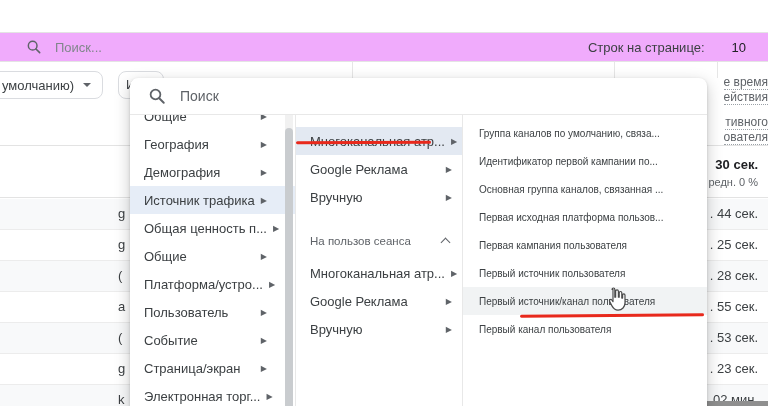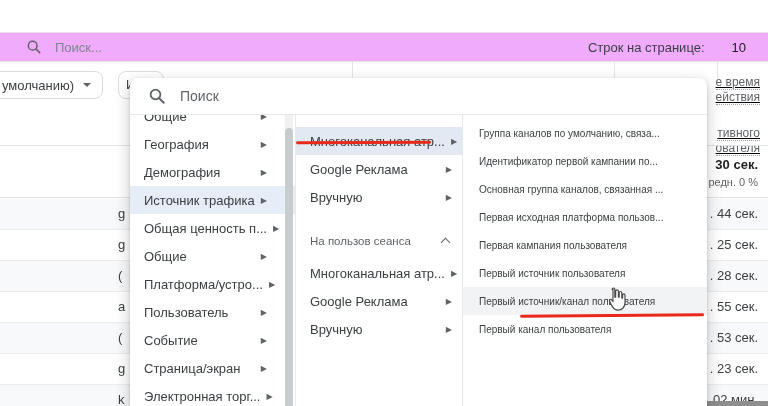--- a/index.html
+++ b/index.html
@@ -26,23 +26,23 @@
     font-size:13px; color:#3c4043; z-index:2; }
   .caret-down { width:0; height:0; border-left:4px solid transparent;
     border-right:4px solid transparent; border-top:4.5px solid #5f6368; }
   .chip2 { position:absolute; top:71px; left:118px; width:46px; height:28px;
     border:1px solid #dadce0; border-radius:8px; background:#fff; font-size:13px;
     color:#3c4043; line-height:26px; padding-left:7px; z-index:2; }
 
   
   .vtick { position:absolute; top:62px; height:16px; width:1px; background:#e6e6e6; }
   .bg-header { position:absolute; top:75px; right:0; width:70px; text-align:right;
-    padding-right:8px;text-decoration:underline; }
+    padding-right:0; }
   .bg-hline { font-size:12px; line-height:15px; color:#5f6368; white-space:nowrap; }
-  .bg-hline.gap { margin-top:21px; }
+  .bg-hline.gap { margin-top:10px; }
   .bg-hline span { border-bottom:1px dotted #9aa0a6; }
   .bg-headsep { position:absolute; top:145px; left:0; right:0; height:1px; background:#e3e3e3; }
   .bg-summary { position:absolute; top:146px; left:0; right:0; height:52px;
     border-bottom:1px solid #e3e3e3; text-align:right; padding:10px 10px 0 0; }
   .bg-sum-val { font-size:13px; font-weight:bold; color:#202124; line-height:17px; }
   .bg-sum-sub { font-size:11px; color:#5f6368; line-height:14px; margin-top:2px; }
   .bg-rows { position:absolute; top:199px; left:0; right:0; }
   .bg-row { height:31px; border-bottom:1px solid #ececec; position:relative; }
   .bg-row:nth-child(odd) { background:#f8f9fa; }
   .bg-row .l { position:absolute; left:118px; top:7px; font-size:13px; color:#3c4043; }

